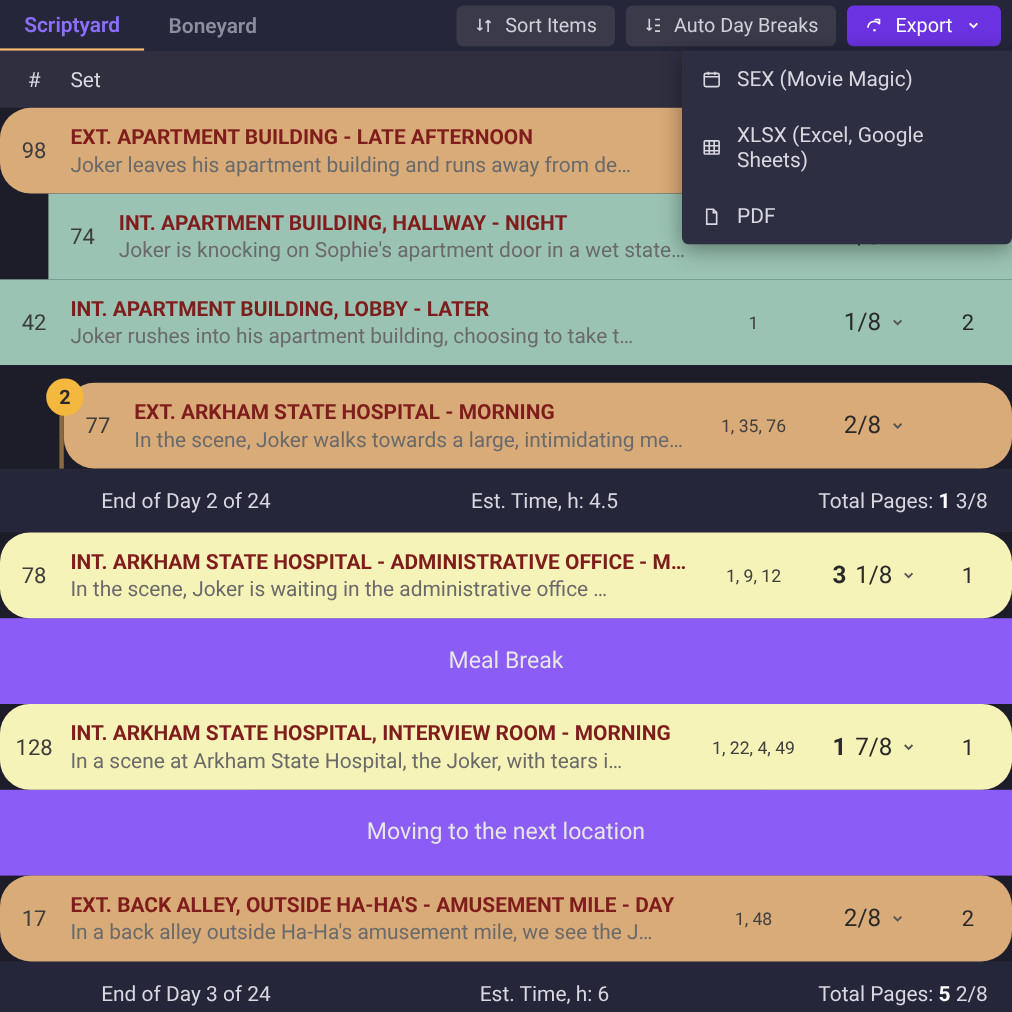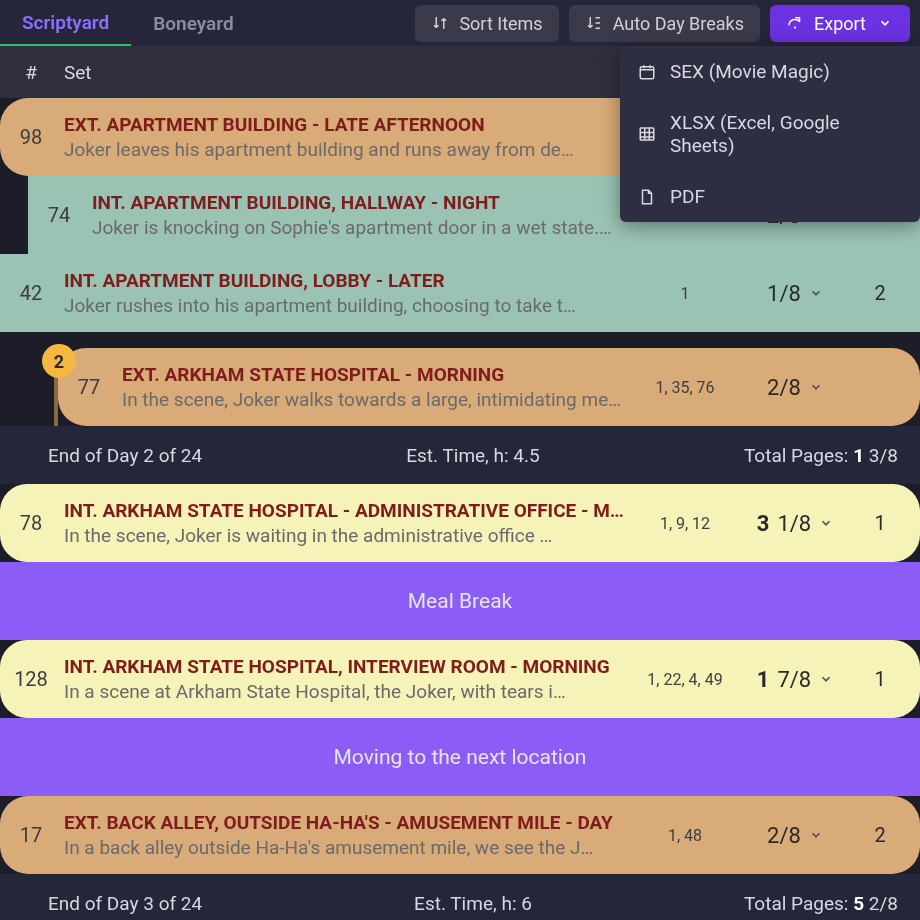--- a/index.html
+++ b/index.html
@@ -1,20 +1,20 @@
 <!DOCTYPE html>
 <html><head>
 <meta charset="utf-8">
 <style>
   * { box-sizing: border-box; margin: 0; padding: 0; }
   html, body { width: 920px; height: 920px; overflow: hidden; font-family: -apple-system, BlinkMacSystemFont, "Segoe UI", Roboto, sans-serif; background: #1d1d2a; color: #c8c8d0; }
   .topbar { display: flex; align-items: center; height: 46px; background: #26263a; position: relative; }
   .tabs { display: flex; height: 100%; }
   .tab { display: flex; align-items: center; padding: 0 22px; font-size: 19px; font-weight: 600; cursor: pointer; }
-  .tab.active { color: #8d6fff; border-bottom: 2px solid #22c55e; }
+  .tab.active { color: #8d6fff; border-bottom: 2px solid #fdba74; }
   .tab.inactive { color: #8d8da0; }
   .spacer { flex: 1; }
   .topbtn { display: flex; align-items: center; gap: 10px; background: #3a3a4a; color: #d0d0d8; padding: 8px 16px; border-radius: 6px; margin-right: 10px; font-size: 18px; cursor: pointer; }
   .topbtn.export { background: #6a32e0; color: #fff; padding-right: 16px; }
   .ico { width: 18px; height: 18px; display: inline-flex; align-items: center; justify-content: center; }
   .dropdown { position: absolute; top: 46px; right: 0; width: 300px; background: #2e2e42; border-radius: 0 0 6px 6px; box-shadow: 0 4px 20px rgba(0,0,0,.4); z-index: 50; }
   .dropdown-item { display: flex; align-items: center; gap: 14px; padding: 14px 18px; font-size: 19px; color: #d8d8e0; cursor: pointer; }
   .colhead { display: flex; align-items: center; height: 52px; background: #2f2f40; font-size: 19px; color: #d8d8e0; }
   .col-num { width: 62px; text-align: center; }
   .col-set { flex: 1; padding-left: 2px; }
@@ -26,25 +26,25 @@
   .row .col-set { padding: 10px 6px 10px 2px; overflow: hidden; }
   .row .title { font-size: 19px; font-weight: 700; color: #7f1d1d; white-space: nowrap; overflow: hidden; text-overflow: ellipsis; }
   .row .desc { font-size: 19px; color: #6a6a6a; white-space: nowrap; overflow: hidden; text-overflow: ellipsis; margin-top: 2px; }
   .row .col-cast { font-size: 16px; color: #404040; }
   .row .col-pages { font-size: 22px; color: #2a2a2a; display: flex; align-items: center; justify-content: center; gap: 8px; }
   .row .col-pages .frac-whole { font-weight: 700; }
   .row .col-unit { font-size: 20px; color: #2a2a2a; }
   .row.ext { background: #d9ab79; border-radius: 28px; }
   .row.int-green { background: #9bc3b4; }
   .row.int-yellow { background: #f6f3b8; border-radius: 27px; }
-  .row.indent-1 { margin-left: 28px; }
+  .row.indent-1 { margin-left: 44px; }
   .row.indent-2 { margin-left: 58px; }
   .row.indent-2::before { content:""; position:absolute; left:-4px; top:0; bottom:0; width:4px; background:#8a6a42; }
   .badge { position: absolute; left: -16px; top: -4px; width: 34px; height: 34px; border-radius: 50%; background: #f4b83f; color: #2a2a2a; font-weight: 700; display:flex; align-items:center; justify-content:center; font-size:18px; z-index:5;}
-  .daybreak { display:flex; align-items:center; height:58px; background:#26263a; color:#d8d8e0; font-size:19px; padding: 0 22px 0 48px; }
+  .daybreak { display:flex; align-items:center; height:58px; background:#26263a; color:#d8d8e0; font-size:19px; padding: 0 22px 0 92px; }
   .daybreak .seg { flex:1; }
   .daybreak .seg.left { text-align:left; }
   .daybreak .seg.mid { text-align:center; }
   .daybreak .seg.right { text-align:right; }
   .daybreak b { color:#fff; font-weight:700; }
   .banner { height:78px; background:#8b5cf6; color:#e6e6e6; font-size:21px; display:flex; align-items:center; justify-content:center; }
   .chev { width:14px; height:14px; }
   .wrap-indent-2 { position: relative; padding-top: 16px; background:#1d1d2a; }
   svg { display:block; }
 </style>

